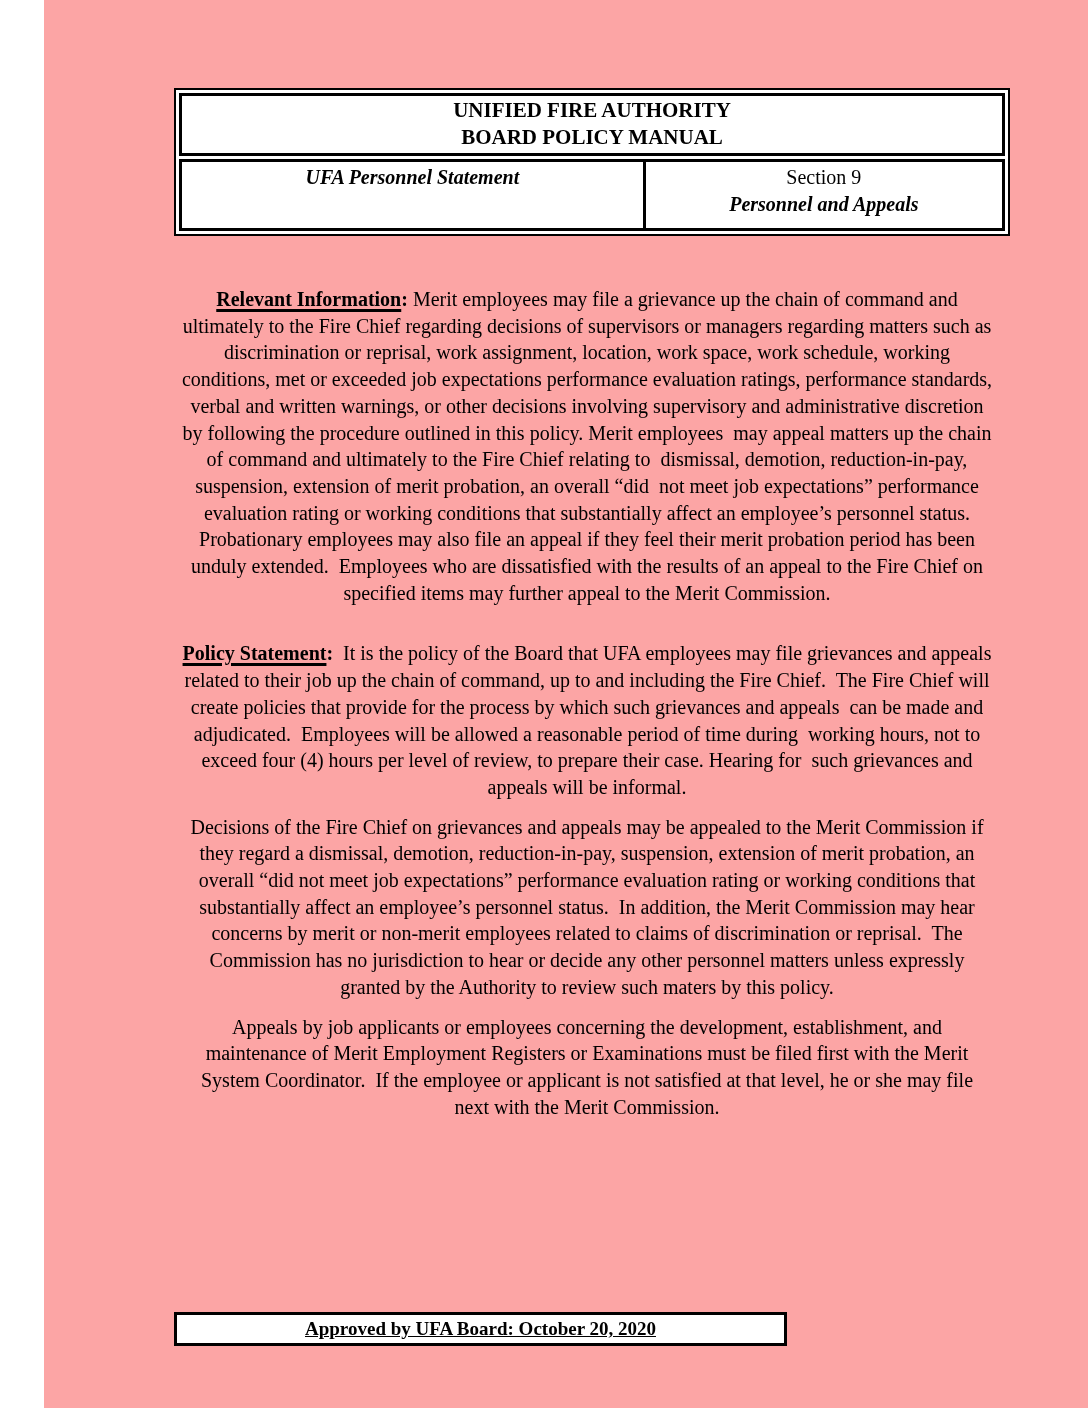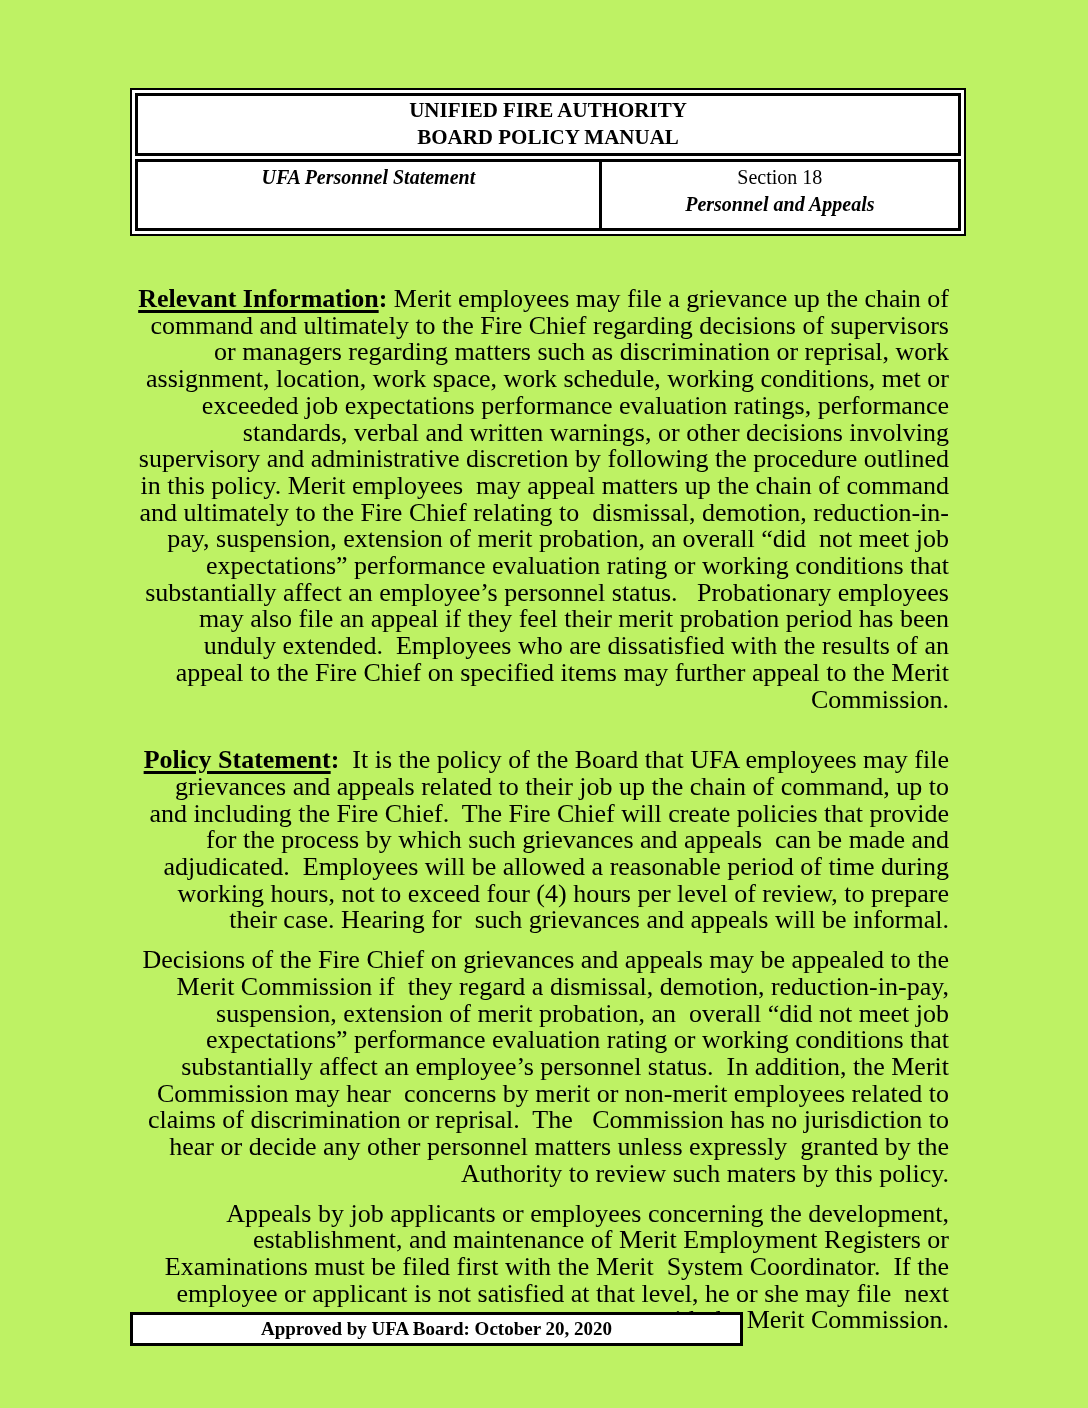--- a/index.html
+++ b/index.html
@@ -7,21 +7,22 @@
   body {
     width: 1088px;
     height: 1408px;
     position: relative;
     font-family: "Liberation Serif", "DejaVu Serif", serif;
     color: #000000;
   }
   .page {
     position: absolute;
     inset: 0;
-    background: #bef264;
+    background: #fca5a5;
+    margin-left: 44px;
   }
 
   
   .header-outer {
     position: absolute;
     left: 130px;
     top: 88px;
     width: 836px;
     border: 2px solid #000;
     padding: 3px;
@@ -52,23 +53,23 @@
     font-weight: bold;
     font-style: italic;
   }
 
   
   .body-text {
     position: absolute;
     left: 137px;
     top: 286px;
     width: 812px;
-    font-size: 26px;
+    font-size: 20px;
     line-height: 26.7px;
-    text-align: right;
+    text-align: center;
   }
   .para {
     margin: 0 0 13px 0;
     white-space: pre-wrap;
   }
   .para.policy-para { margin-top: 34px; }
   .para-heading {
     font-weight: bold;
     text-decoration: underline;
     text-decoration-thickness: 2.5px;
@@ -78,20 +79,21 @@
 
   
   .footer {
     position: absolute;
     left: 130px;
     top: 1312px;
     width: 830px;
     display: flex;
     font-weight: bold;
     font-size: 19px;
+    text-decoration: underline;
   }
   .footer-box {
     border: 3px solid #000;
     text-align: center;
     line-height: 28px;
     height: 34px;
     background: #fff;
   }
   .footer-approval { width: 613px; }
   .footer-page { margin-left: 29px; flex: 1; }
@@ -104,21 +106,21 @@
   <div class="header-outer">
     <div class="header-row1">
       <div>UNIFIED FIRE AUTHORITY</div>
       <div>BOARD POLICY MANUAL</div>
     </div>
     <div class="header-row2">
       <div class="header-cell cell-left">
         <div class="cell-name">UFA Personnel Statement</div>
       </div>
       <div class="header-cell cell-right">
-        <div class="cell-label">Section 18</div>
+        <div class="cell-label">Section 9</div>
         <div class="cell-name">Personnel and Appeals</div>
       </div>
     </div>
   </div>
 
   <div class="body-text">
     <p class="para"><span class="para-heading">Relevant Information</span><span class="para-colon">:</span><span> Merit employees may file a grievance up the chain of command and ultimately to the Fire Chief regarding decisions of supervisors or managers regarding matters such as discrimination or reprisal, work assignment, location, work space, work schedule, working conditions, met or exceeded job expectations performance evaluation ratings, performance standards, verbal and written warnings, or other decisions involving supervisory and administrative discretion by following the procedure outlined in this policy. Merit employees  may appeal matters up the chain of command and ultimately to the Fire Chief relating to  dismissal, demotion, reduction-in-pay, suspension, extension of merit probation, an overall “did  not meet job expectations” performance evaluation rating or working conditions that substantially affect an employee’s personnel status.   Probationary employees may also file an appeal if they feel their merit probation period has been unduly extended.  Employees who are dissatisfied with the results of an appeal to the Fire Chief on specified items may further appeal to the Merit Commission.</span></p>
 
     <p class="para policy-para"><span class="para-heading">Policy Statement</span><span class="para-colon">:</span><span>  It is the policy of the Board that UFA employees may file grievances and appeals related to their job up the chain of command, up to and including the Fire Chief.  The Fire Chief will create policies that provide for the process by which such grievances and appeals  can be made and adjudicated.  Employees will be allowed a reasonable period of time during  working hours, not to exceed four (4) hours per level of review, to prepare their case. Hearing for  such grievances and appeals will be informal.</span></p>
 

